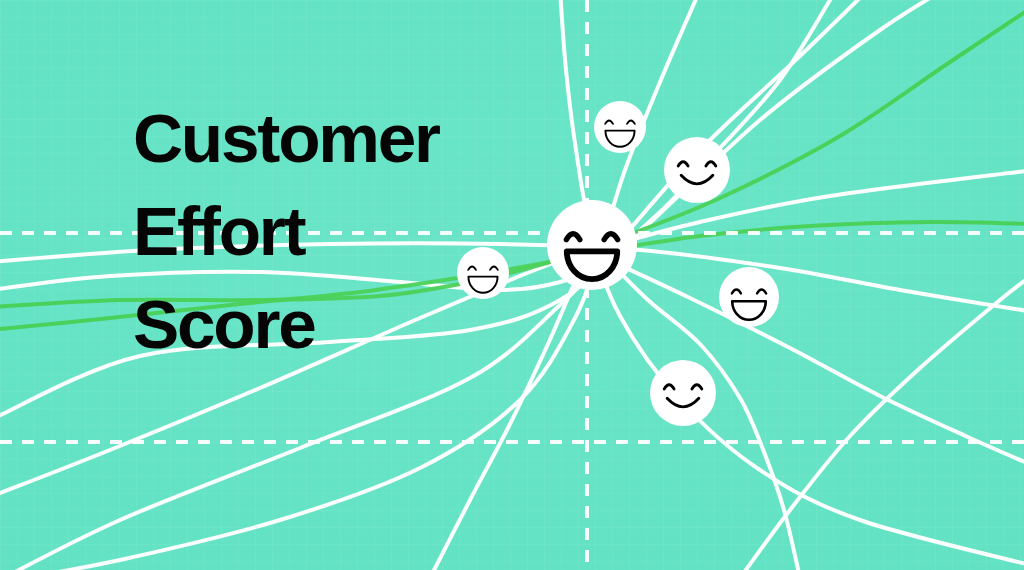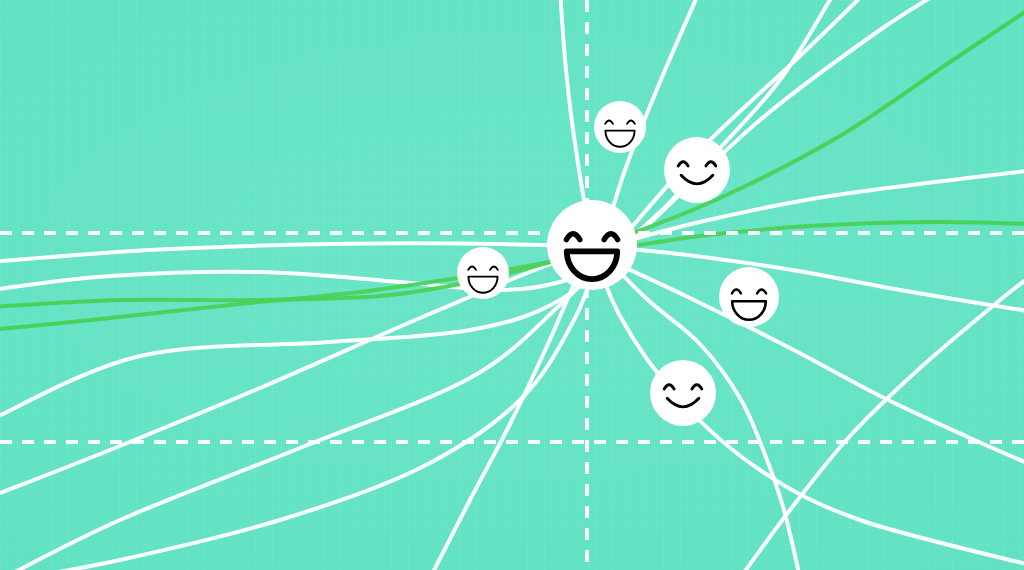--- a/index.html
+++ b/index.html
@@ -74,20 +74,25 @@
     </svg>
 
   <svg id="dash-layer" viewBox="0 0 1024 570" preserveAspectRatio="none">
       <line x1="0" y1="233" x2="1024" y2="233" stroke="#ffffff" stroke-width="4" stroke-dasharray="12 10" stroke-linecap="butt" opacity="0.95"></line>
       <line x1="0" y1="442" x2="1024" y2="442" stroke="#ffffff" stroke-width="4" stroke-dasharray="12 10" stroke-linecap="butt" opacity="0.95"></line>
       <line x1="587" y1="0" x2="587" y2="570" stroke="#ffffff" stroke-width="4" stroke-dasharray="12 10" stroke-linecap="butt" opacity="0.95"></line>
     </svg>
 
   <div id="vignette"></div>
 
+  <div id="title-block">
+    <span class="line">Customer</span>
+    <span class="line">Effort</span>
+    <span class="line">Score</span>
+  </div>
 
   <div id="faces-layer">
       <div class="face" style="left: 594px; top: 101px; width: 52px; height: 52px;">
         <svg width="52" height="52" viewBox="0 0 100 100">
        <circle cx="50" cy="50" r="50" fill="#ffffff"></circle>
        <path d="M 21.5 44 Q 29 31 36.5 44" fill="none" stroke="#000000" stroke-width="3.44" stroke-linecap="round"></path>
        <path d="M 63.5 44 Q 71 31 78.5 44" fill="none" stroke="#000000" stroke-width="3.44" stroke-linecap="round"></path>
        <path d="M 22 57 L 78 57 A 28 31 0 0 1 22 57 Z" fill="#ffffff" stroke="#000000" stroke-width="3.74" stroke-linejoin="round" stroke-linecap="round"></path>
      </svg>
       </div>

